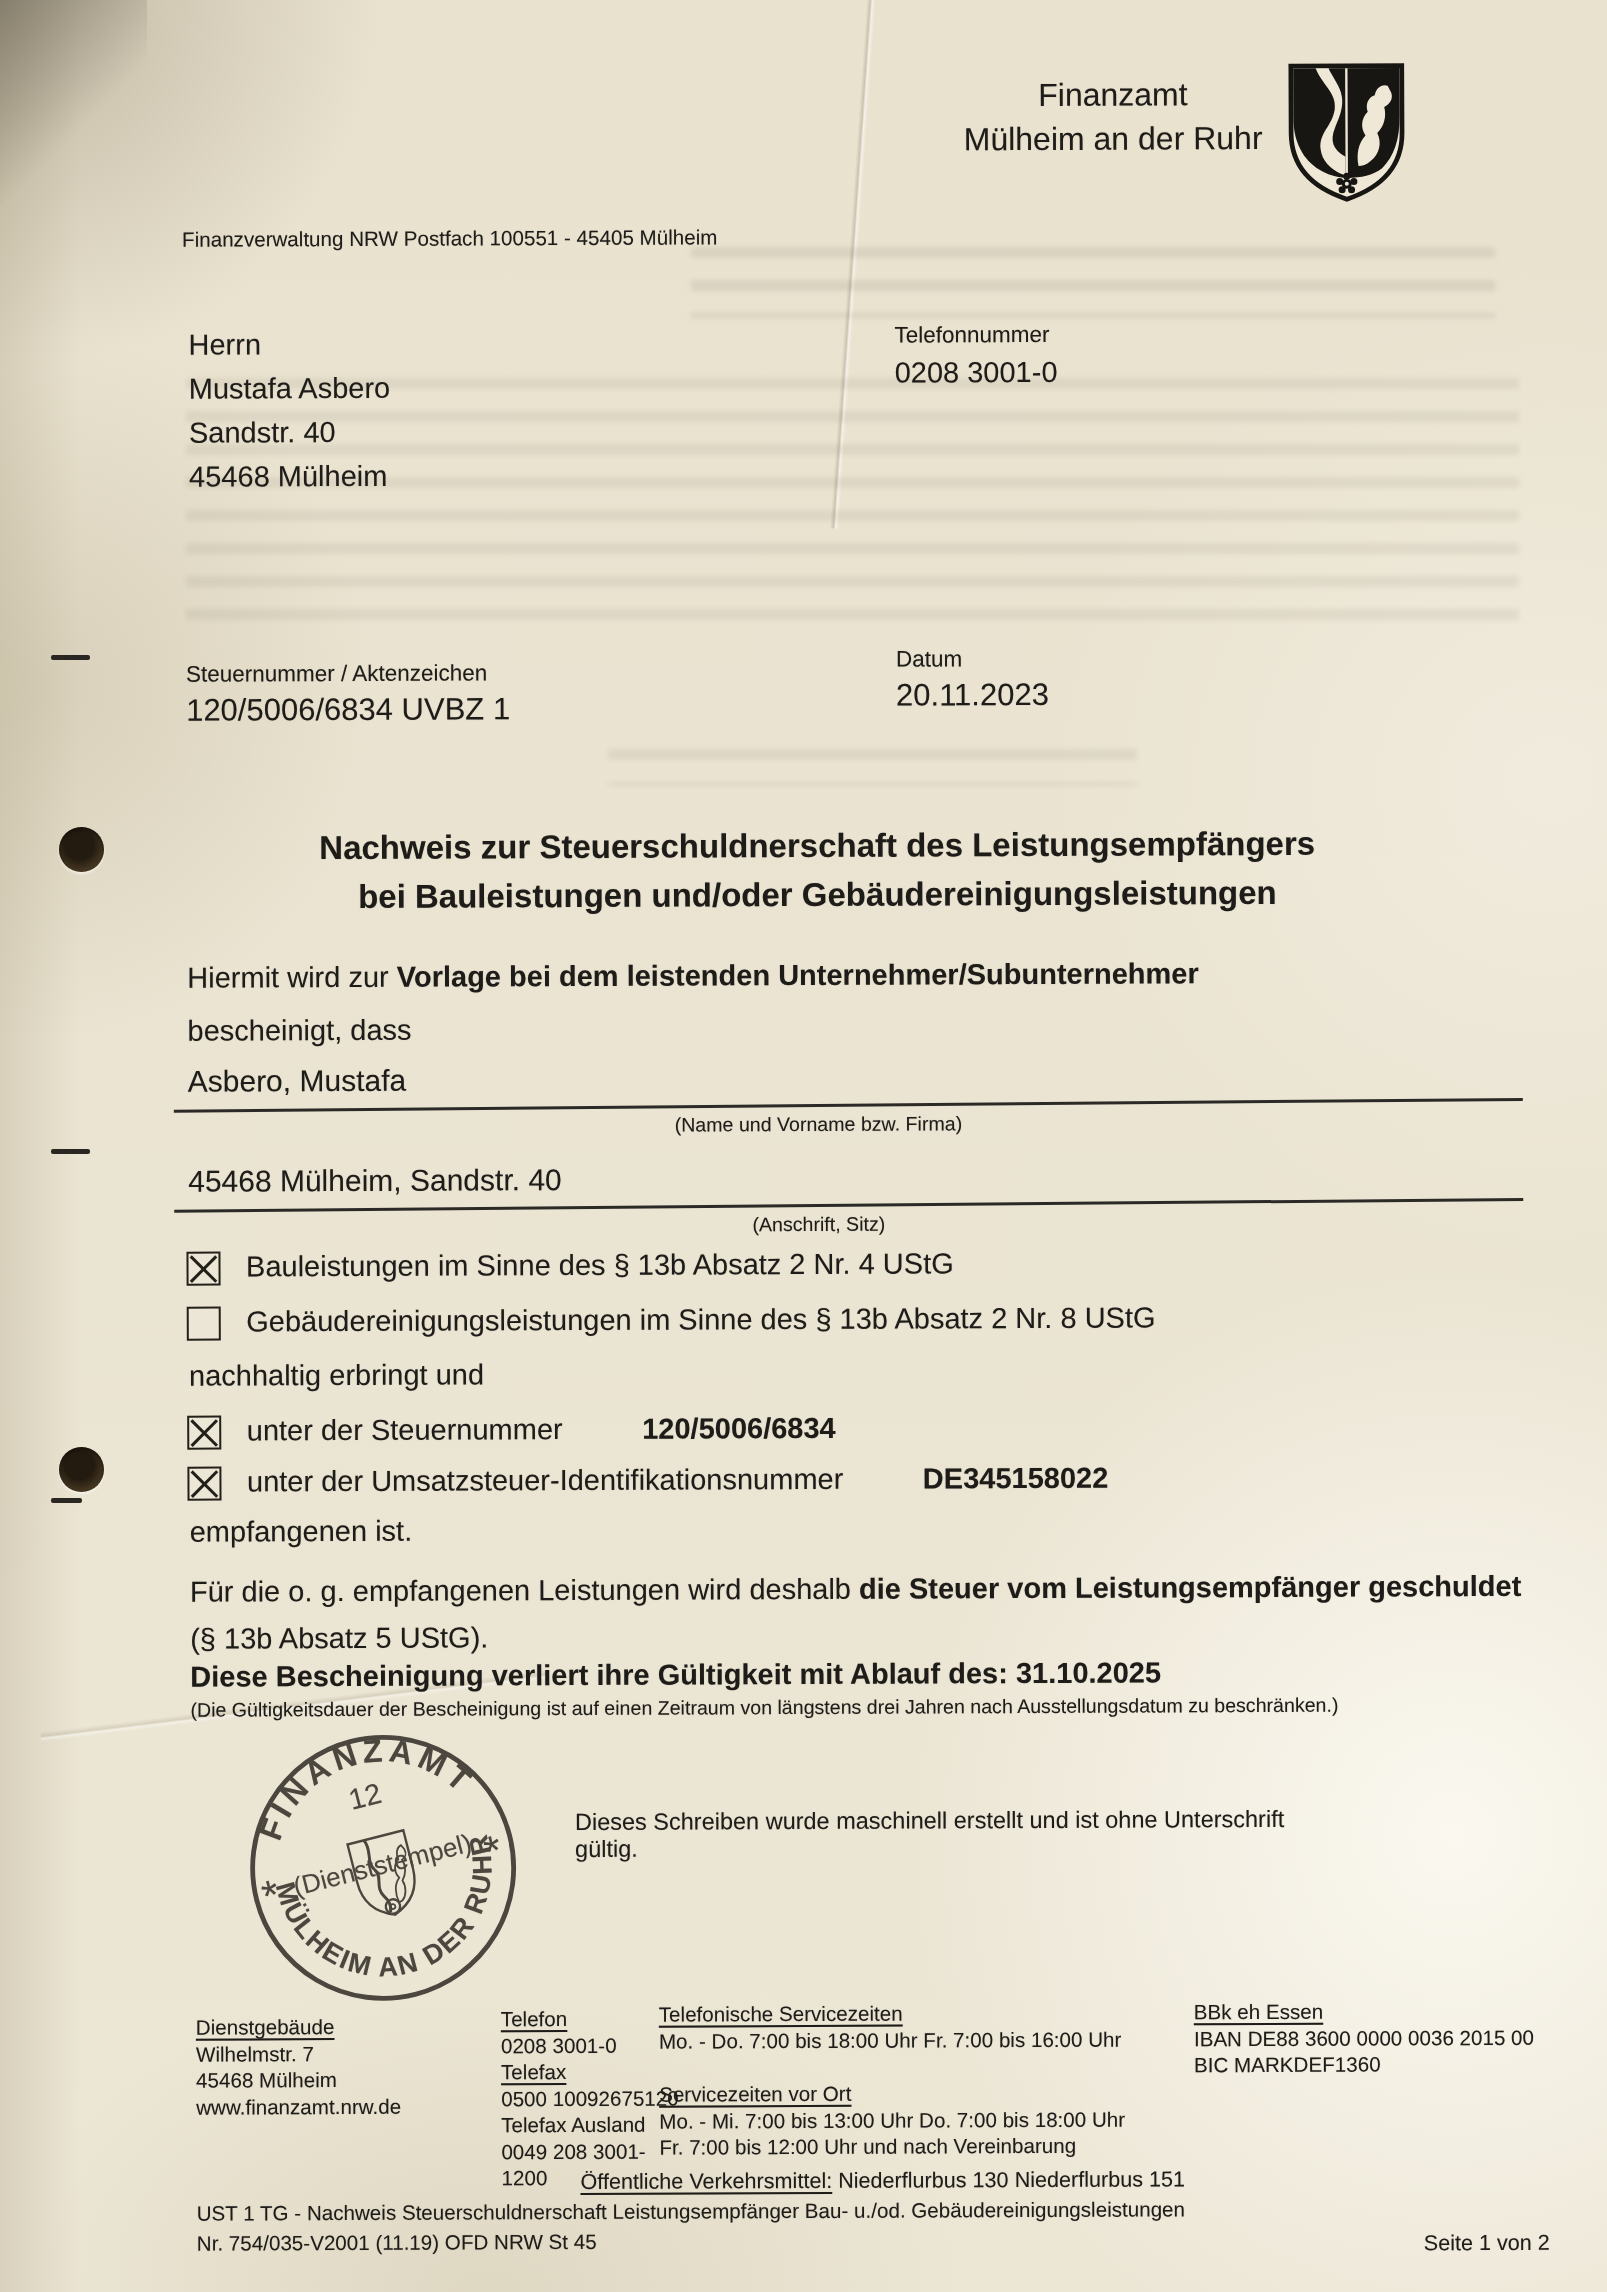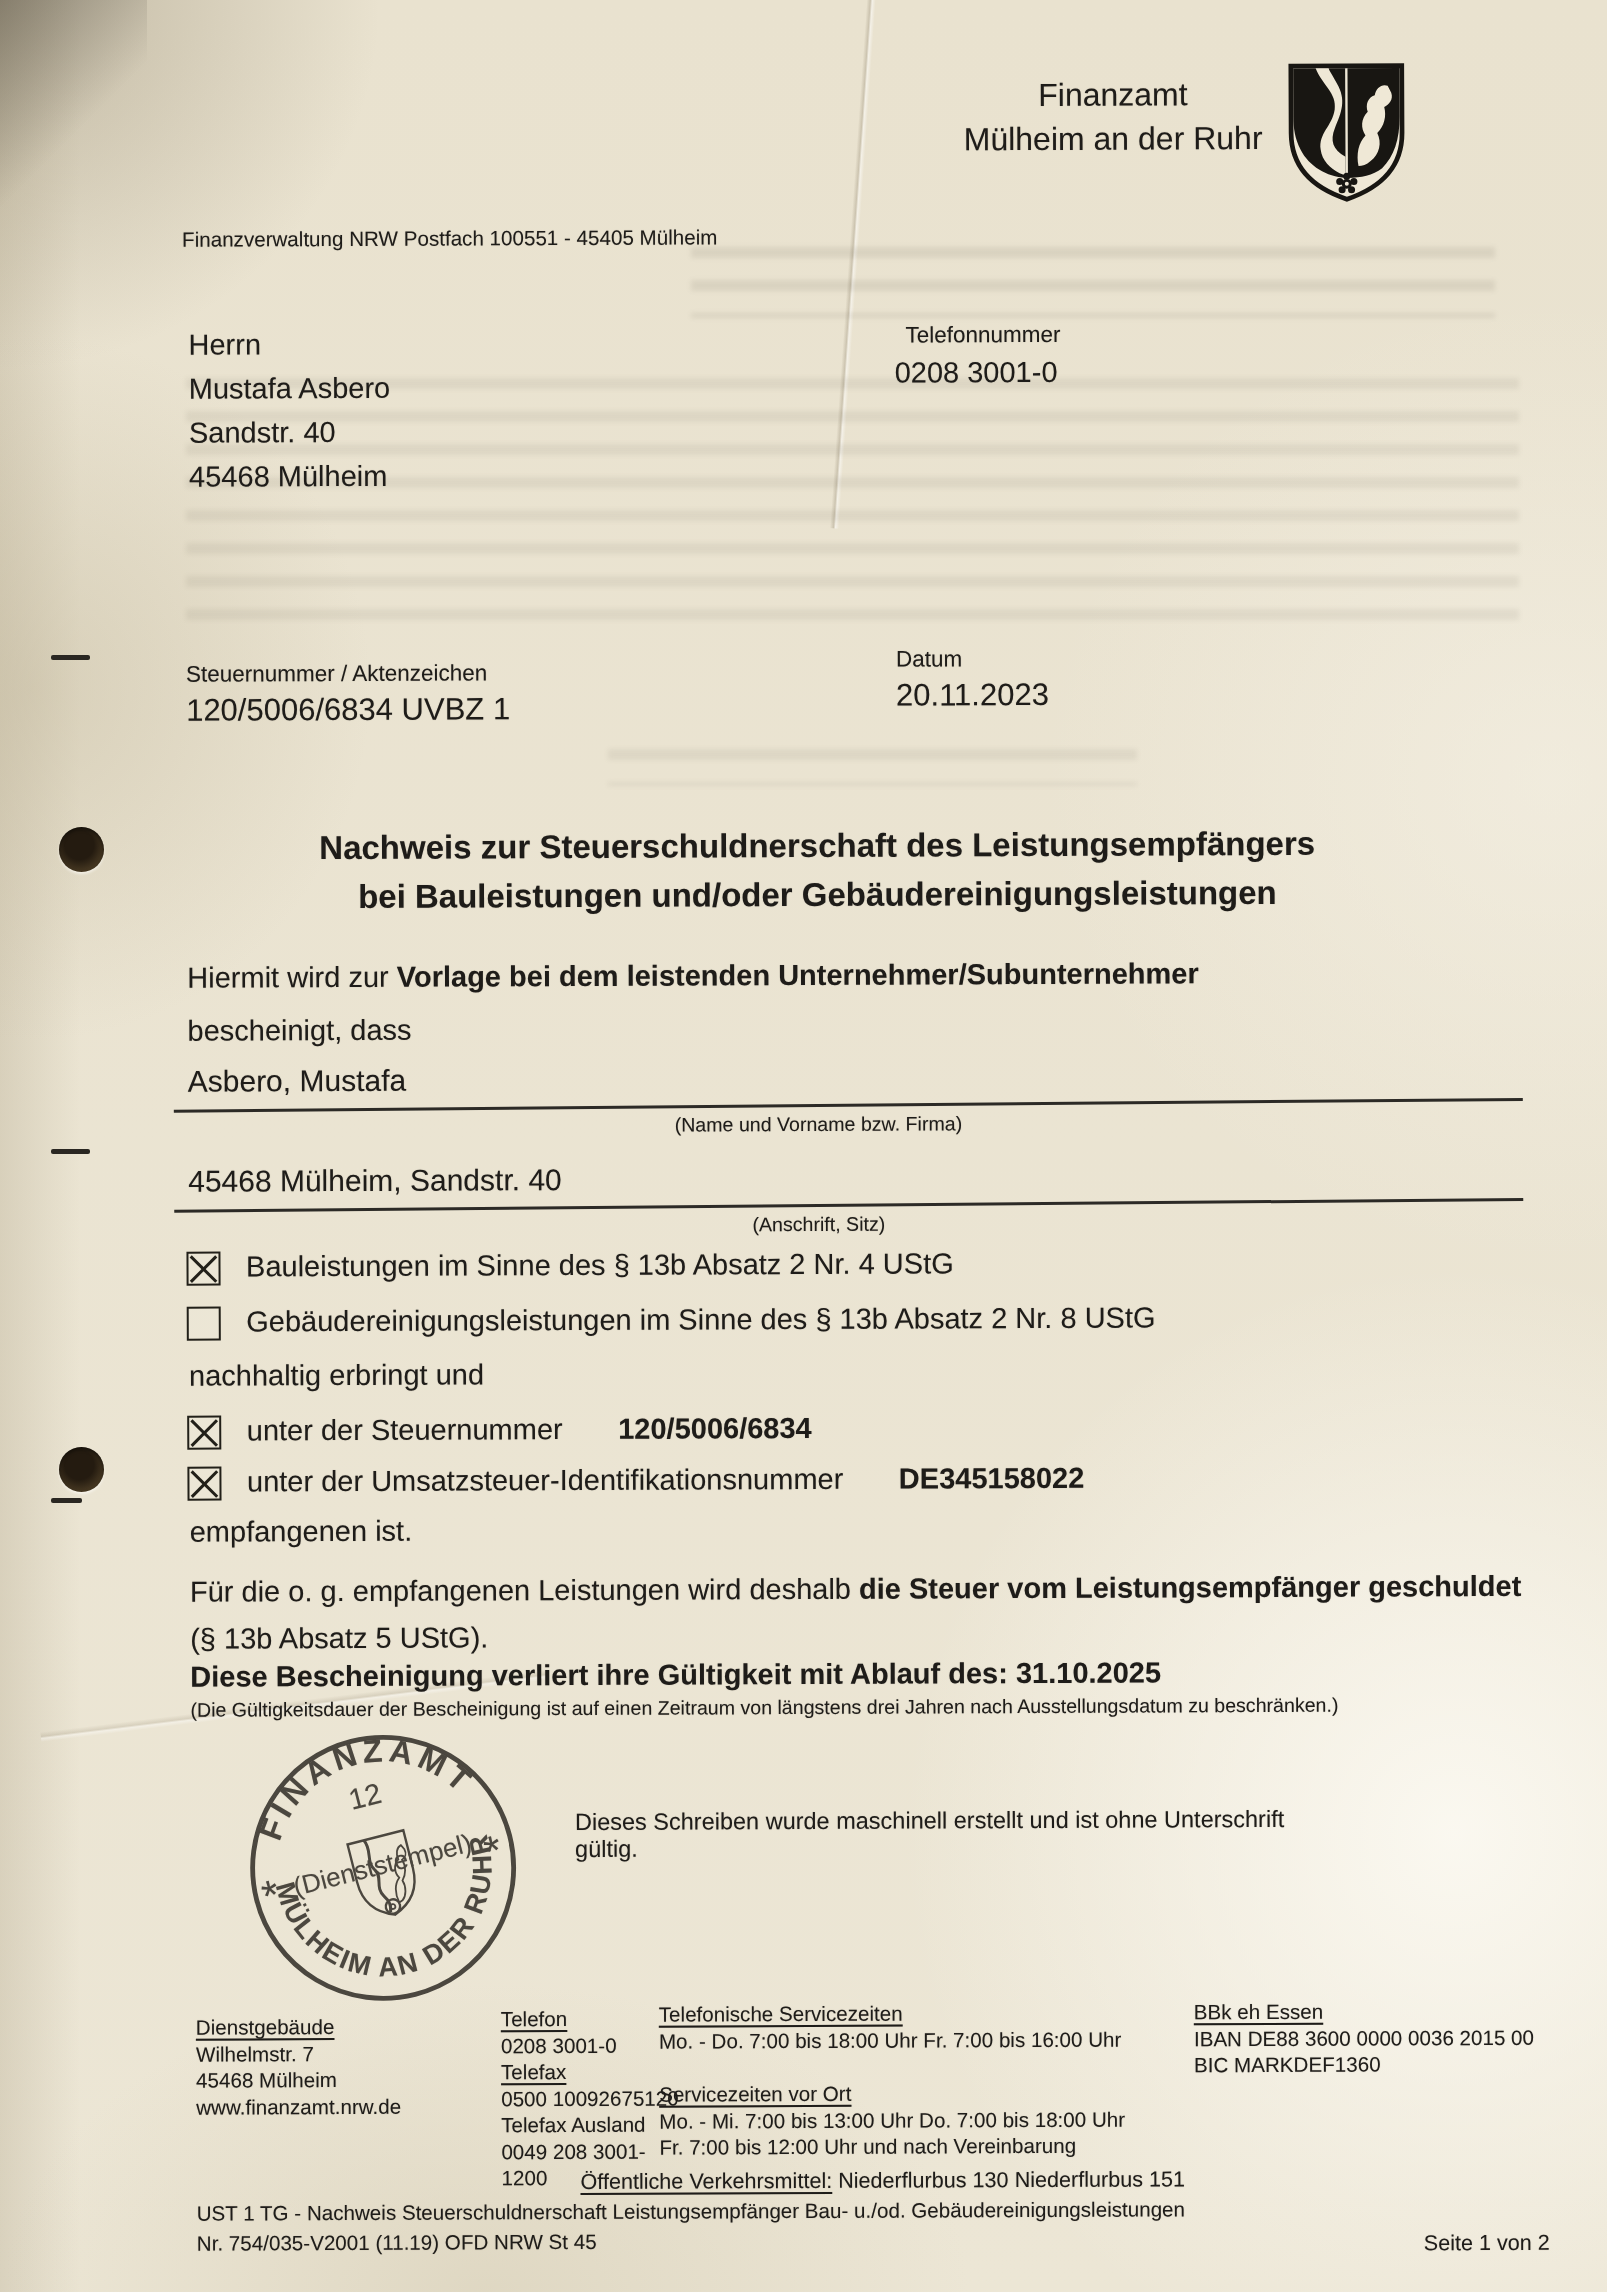--- a/index.html
+++ b/index.html
@@ -46,21 +46,21 @@
 
   .abs{position:absolute;}
   .bold{font-weight:bold;}
   .u{text-decoration:underline;text-underline-offset:3.9px;text-decoration-thickness:2px;}
 
   .office{left:887px;top:74px;width:461px;text-align:center;font-size:32px;line-height:44px;}
   .coa{left:1292px;top:63px;width:118px;height:145px;}
 
   .sender{left:186px;top:225px;font-size:20.6px;}
   .recipient{left:192px;top:320px;font-size:29px;line-height:44px;}
-  .phone-label{left:898px;top:323px;font-size:22.5px;margin-left:11px;}
+  .phone-label{left:898px;top:323px;font-size:22.5px;}
   .phone-value{left:898px;top:357px;font-size:29px;}
 
   .ref-tax-label{left:188px;top:659px;font-size:22.5px;}
   .ref-tax-value{left:188px;top:690px;font-size:31px;}
   .ref-date-label{left:898px;top:647px;font-size:22.5px;}
   .ref-date-value{left:898px;top:678px;font-size:31px;}
 
   .title{left:157px;top:821px;width:1323px;text-align:center;font-size:33px;line-height:49px;font-weight:bold;}
   .intro1{left:188px;top:959px;font-size:29px;}
   .intro2{left:188px;top:1012px;font-size:29px;}
@@ -75,21 +75,21 @@
 
   .cbrow{display:flex;align-items:flex-start;gap:25.5px;font-size:29px;line-height:35px;}
   .row-cb1{left:186px;top:1247px;width:1353px;}
   .row-cb2{left:186px;top:1302px;width:1353px;}
   .row-reg1{left:186px;top:1411px;width:1353px;}
   .row-reg2{left:186px;top:1462px;width:1353px;}
   .checkbox{position:relative;width:30px;height:30px;border:2.9px solid #222019;flex:none;margin-top:2px;background:rgba(255,255,255,0.08);}
   .checkbox.checked::before,.checkbox.checked::after{content:"";position:absolute;left:-2.9px;top:13.7px;width:36px;height:2.9px;background:#222019;}
   .checkbox.checked::before{transform:rotate(45deg);}
   .checkbox.checked::after{transform:rotate(-45deg);}
-  .regval{font-weight:bold;margin-left:30px;}
+  .regval{font-weight:bold;margin-left:54px;}
 
   .sustain{left:188px;top:1357px;font-size:29px;}
   .registered{left:188px;top:1513px;font-size:29px;}
   .liability{left:188px;top:1566px;width:1343px;font-size:29px;line-height:47px;}
   .validity{left:188px;top:1658px;font-size:29px;font-weight:bold;}
   .validity-note{left:188px;top:1696px;font-size:19.6px;}
 
   .stamp{left:235px;top:1721px;width:290px;height:290px;transform:rotate(-14deg);opacity:0.9;}
   .machine-note{left:572px;top:1808px;width:774px;font-size:23.5px;}
 

